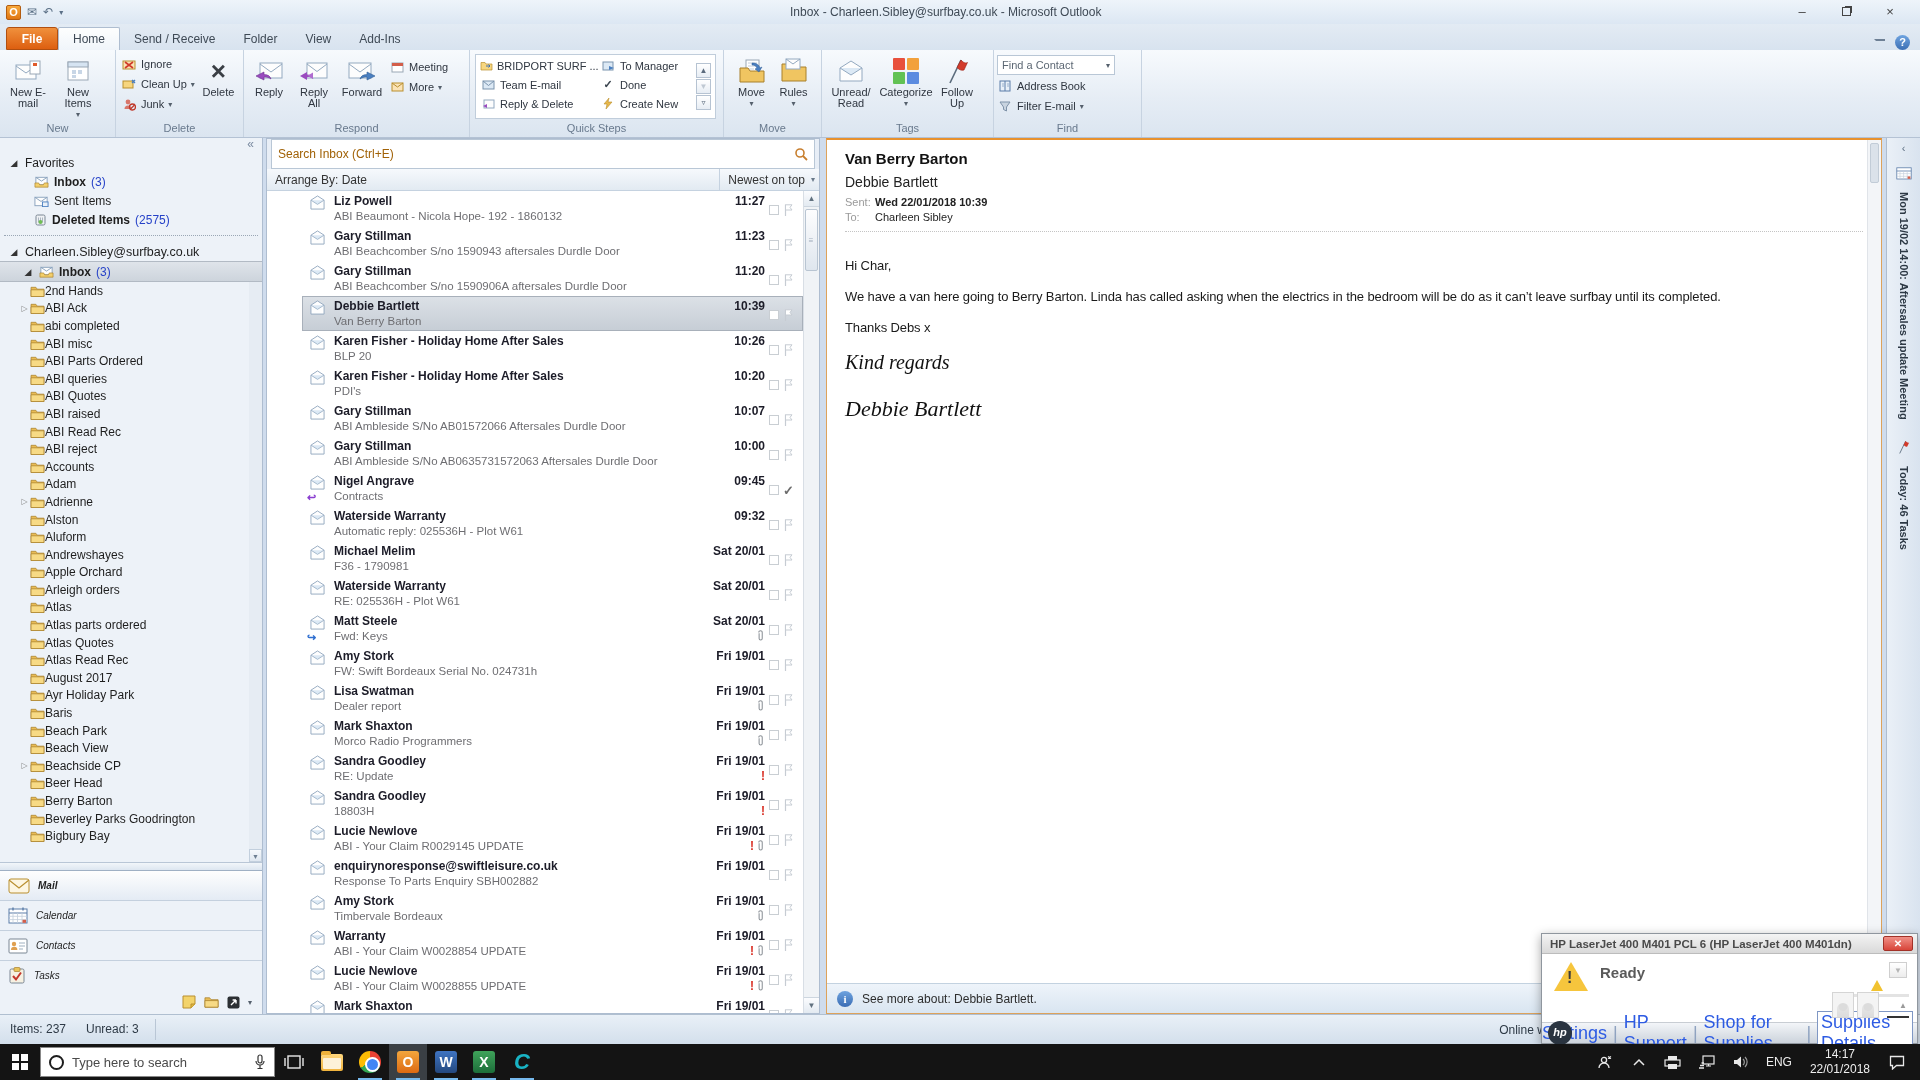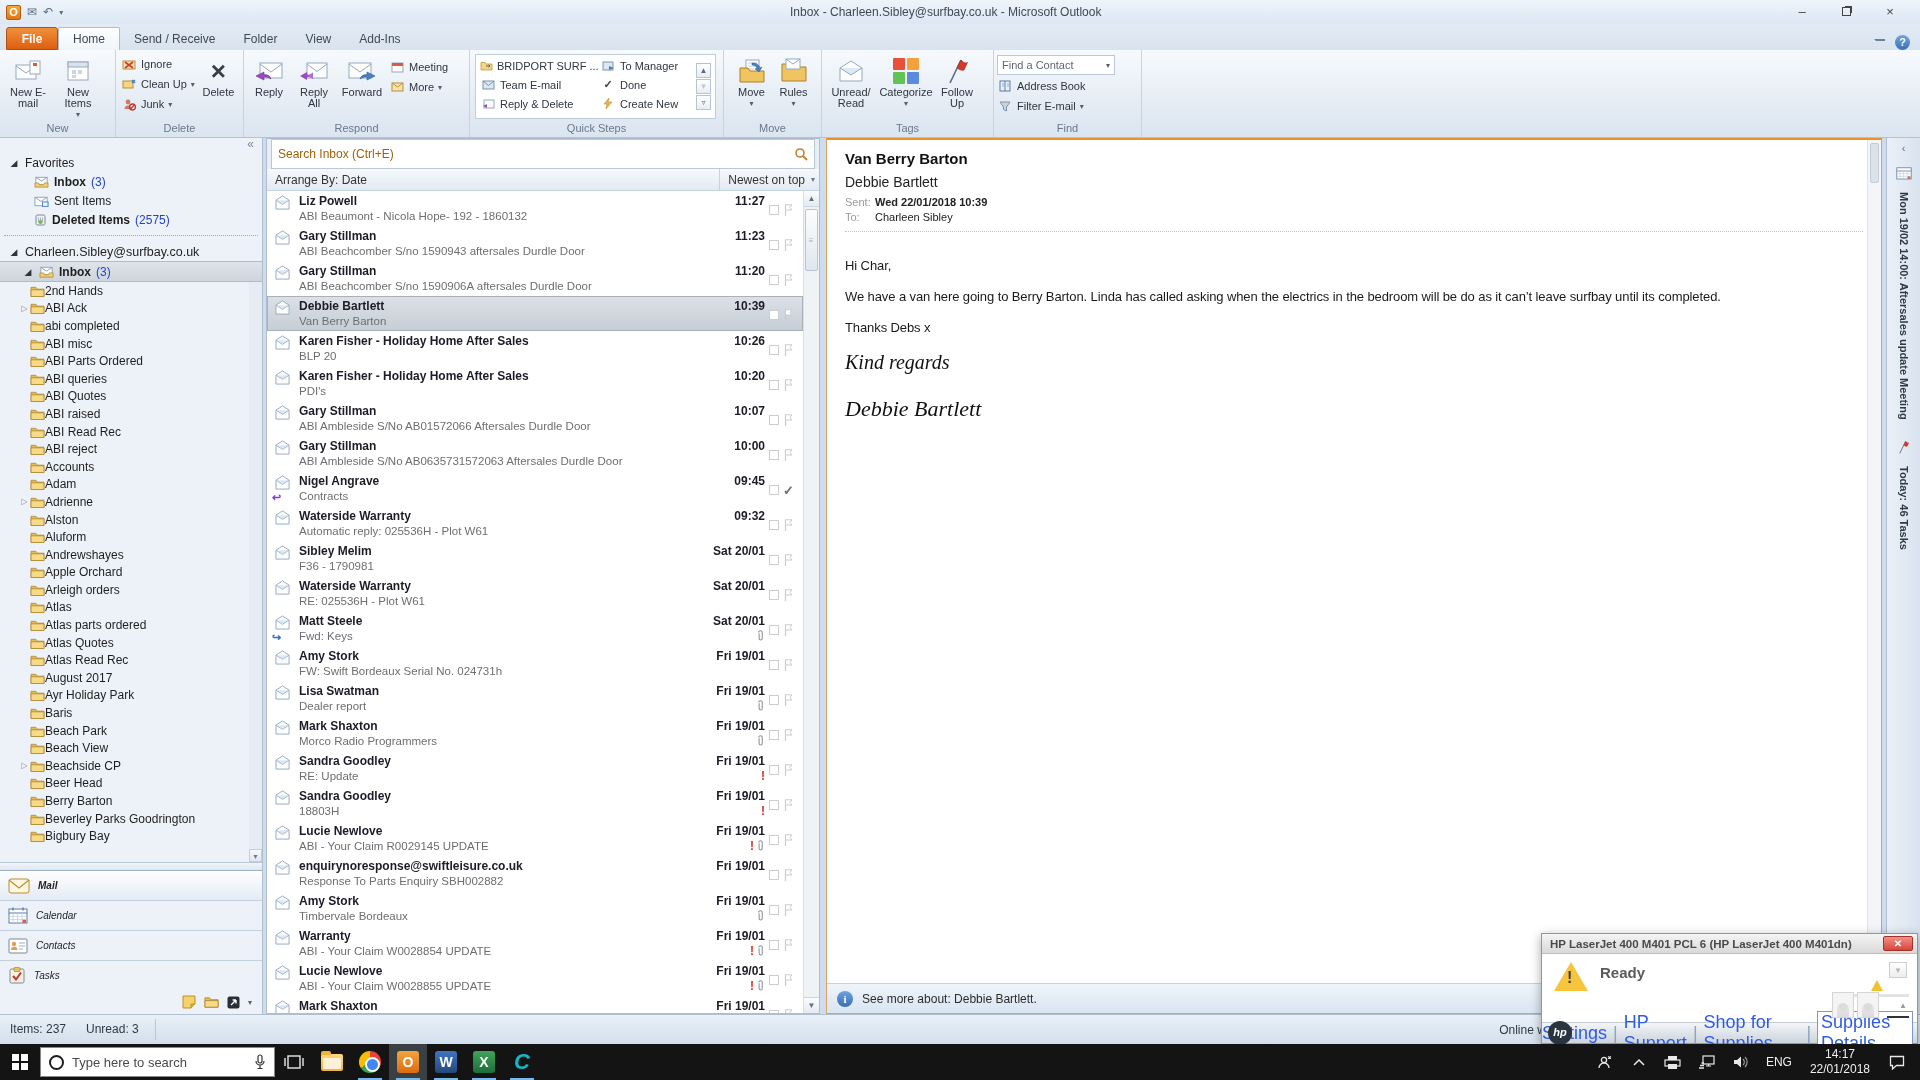--- a/index.html
+++ b/index.html
@@ -91,21 +91,21 @@
     border:1px solid #aebdd0; display:flex; flex-direction:column; }
   .searchrow { height:30px; background:#e8eef6; display:flex; align-items:center; padding:0 4px; }
   .searchbox { flex:1; height:22px; background:#fff; border:1px solid #b9c7d6; display:flex; align-items:center;
     padding:14px 6px; font-size:12px; color:#a16207; }
   .searchbox .ph { flex:1; }
   .listhead { height:22px; background:linear-gradient(#f6f9fc,#e2eaf2); border-bottom:1px solid #c5d2e0;
     display:flex; align-items:center; font-size:12px; color:#333; padding:0 4px 0 8px; }
   .listhead .right { margin-left:auto; display:flex; align-items:center; gap:6px; border-left:1px solid #c5d2e0;
     padding-left:8px; height:100%; }
   .list-body { flex:1; position:relative; overflow:hidden; }
-  .mail-items { position:absolute; left:0; top:0; right:16px; bottom:0; overflow:hidden; }
+  .mail-items { position:absolute; left:0; top:0; right:16px; bottom:0; overflow:hidden;padding-left:35px; }
   .mrow { height:35px; display:flex; padding:3px 2px 0 6px; position:relative; font-size:12px; }
   .mrow.sel { background:linear-gradient(#dce1e7,#c6cdd5); outline:1px solid #a8b0ba; outline-offset:-1px; }
   .mico { width:26px; position:relative; padding-top:1px; }
   .mico .arrow { position:absolute; left:-1px; bottom:2px; font-size:11px; font-weight:bold; }
   .mmain { flex:1; min-width:0; display:flex; flex-direction:column; }
   .l1 { display:flex; align-items:center; }
   .sender { flex:1; min-width:0; white-space:nowrap; overflow:hidden; text-overflow:ellipsis;
     font-weight:bold; color:#1c1c28; }
   .mtime { margin-left:8px; font-weight:bold; color:#1c1c28; }
   .l2 { display:flex; align-items:center; height:15px; }
@@ -1250,21 +1250,21 @@
             <div class="mrow">
     <div class="mico">
       <svg viewBox="0 0 20 16" width="19" height="15">
                   <path d="M3 5.5 L10 1 L17 5.5 V15 H3 Z" fill="#fefefe" stroke="#93a9c0"></path>
                   <path d="M3 5.5 L10 10 L17 5.5" fill="#dce9f5" stroke="#93a9c0" stroke-width="0.8"></path>
                 </svg>
 
     </div>
     <div class="mmain">
       <div class="l1">
-        <span class="sender">Sibley Melim</span>
+        <span class="sender">Michael Melim</span>
         <span class="mtime">Sat 20/01</span>
       </div>
       <div class="l2">
         <span class="subj">F36 - 1790981</span>
         <span class="marks2">
           
           
         </span>
       </div>
     </div>

